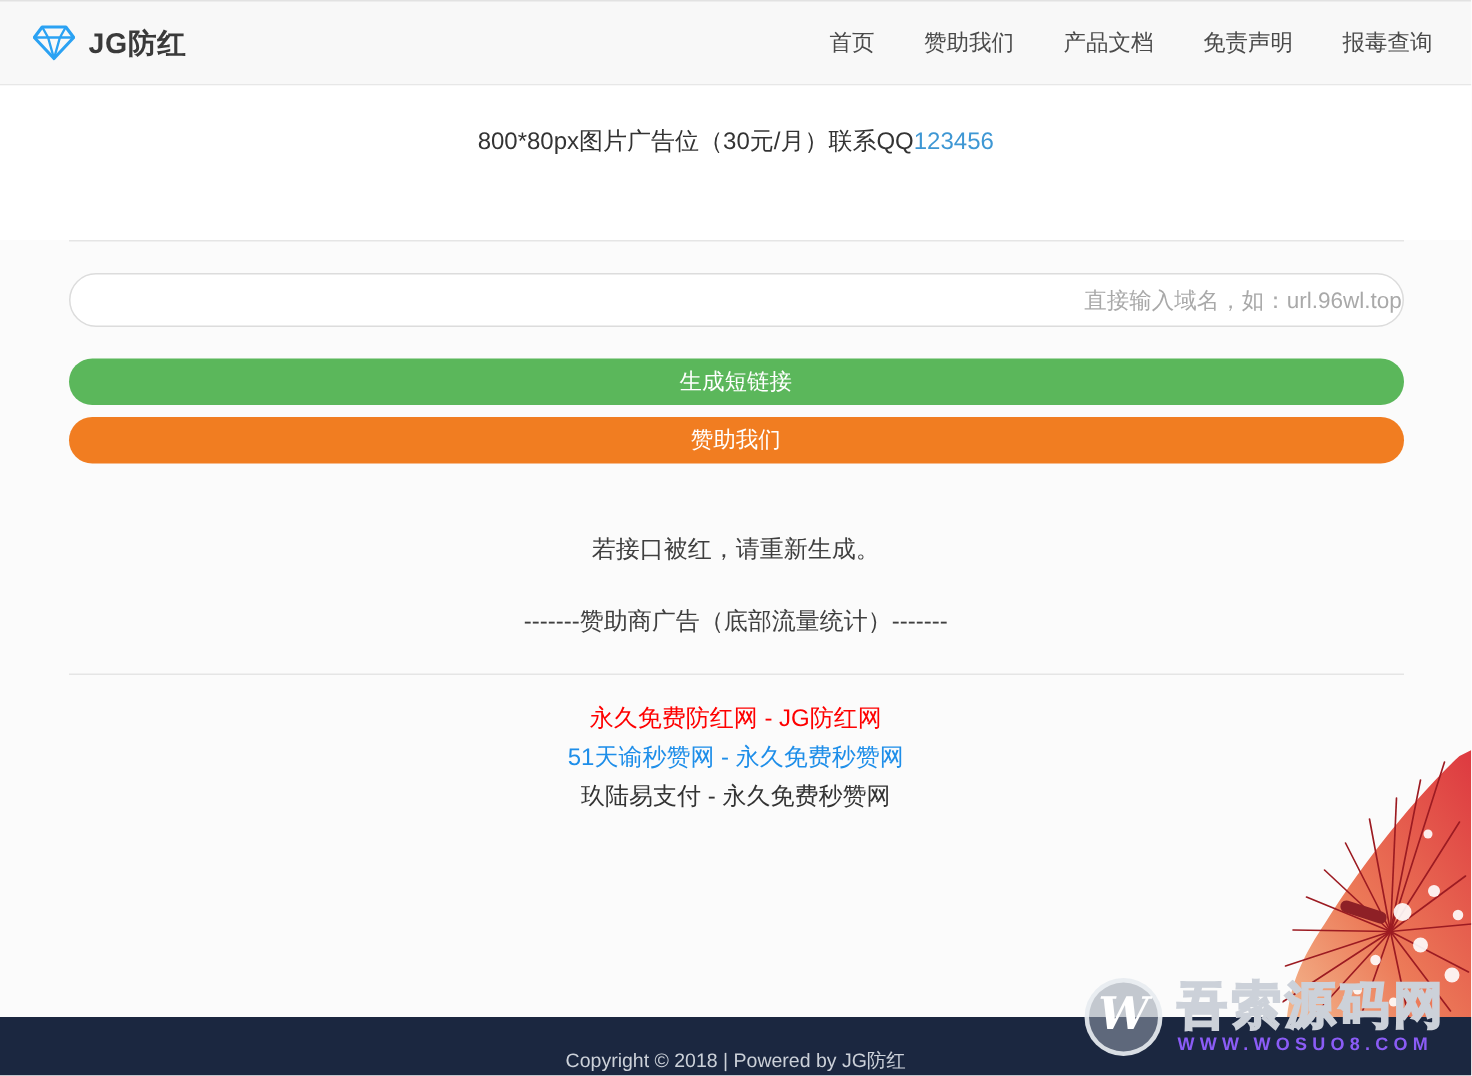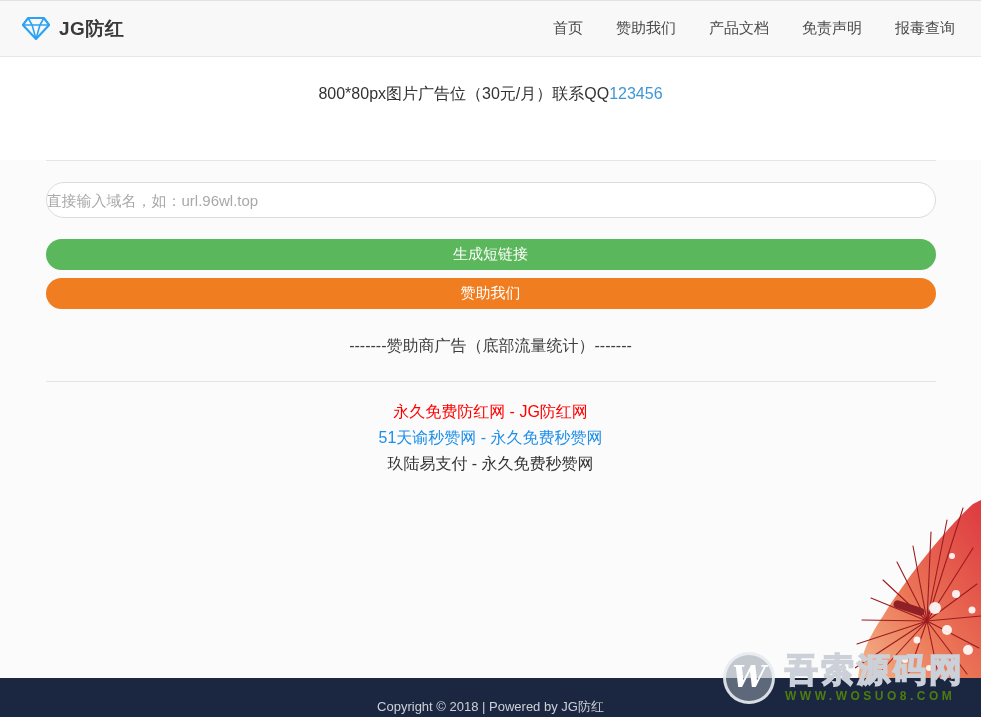--- a/index.html
+++ b/index.html
@@ -48,21 +48,21 @@
   .container { width: 890px; margin: 0 auto; }
   hr.rule { border: none; border-top: 1px solid #e5e5e5; }
   .rule-top { margin-top: 18px; }
   .domain-input {
     display: block;
     width: 100%; height: 36px;
     margin-top: 21px;
     border: 1px solid #dcdcdc;
     border-radius: 18px;
     background: #ffffff;
-    text-align: left;
+    text-align: right;
     font-size: 15px;
     color: #555;
     outline: none;
     font-family: "Liberation Sans", "DejaVu Sans", sans-serif;
   }
   .domain-input::placeholder { color: #a9a9a9; }
   .btn {
     display: block;
     width: 100%; height: 31px;
     border: none; border-radius: 16px;
@@ -138,21 +138,21 @@
     letter-spacing: 3px;
     color: rgba(255,255,255,0.18);
     -webkit-text-stroke: 1.6px #ccd1d9;
     line-height: 1;
   }
   .wm-url {
     margin-top: 3px;
     font-size: 12px;
     font-weight: bold;
     letter-spacing: 3.5px;
-    color: #4d7c0f;
+    color: #8b5cf6;
   }
 </style>
 </head>
 <body>
 
 <div class="page">
 
   <nav class="navbar">
     <div class="brand">
       <span style="display:flex">
@@ -178,20 +178,21 @@
 
   <main class="main">
     <div class="container">
       <hr class="rule rule-top">
 
       <input class="domain-input" type="text" placeholder="直接输入域名，如：url.96wl.top" style="">
 
       <button class="btn btn-green">生成短链接</button>
       <button class="btn btn-orange">赞助我们</button>
 
+      <p class="note">若接口被红，请重新生成。</p>
       <p class="sponsor-heading">-------赞助商广告（底部流量统计）-------</p>
 
       <hr class="rule rule-mid">
 
       <div class="links">
         <a style="color: rgb(254, 0, 0);">永久免费防红网 - JG防红网</a>
         <a style="color: rgb(30, 142, 233);">51天谕秒赞网 - 永久免费秒赞网</a>
         <a style="color: rgb(51, 51, 51);">玖陆易支付 - 永久免费秒赞网</a>
       </div>
     </div>

